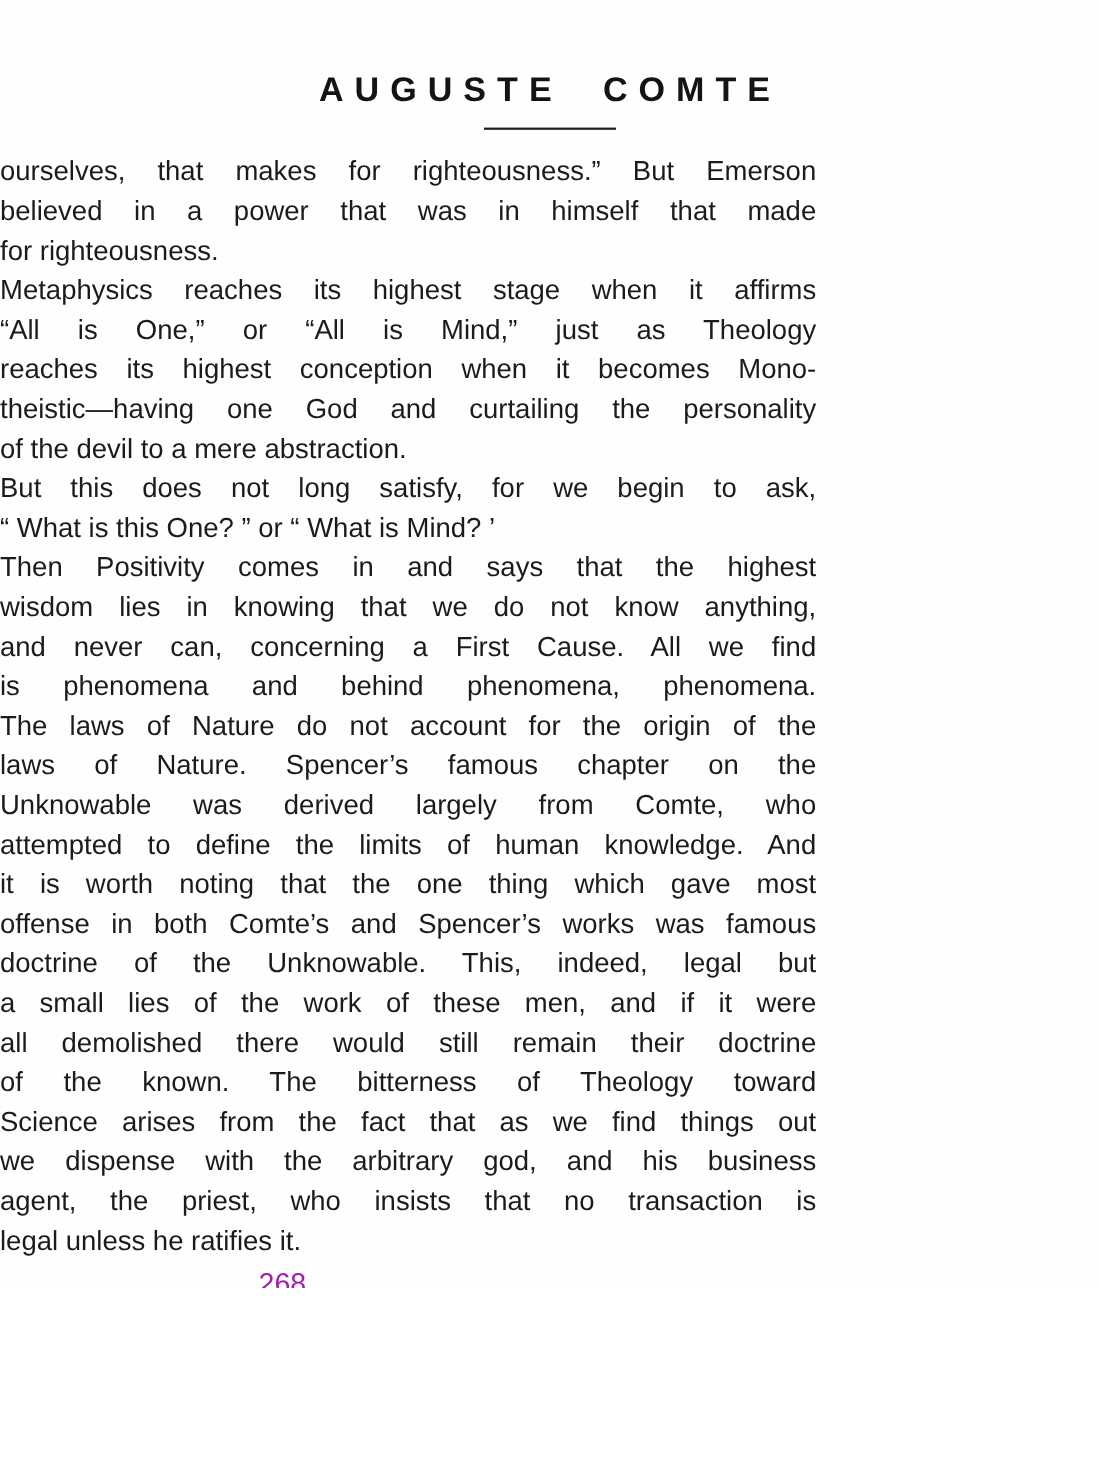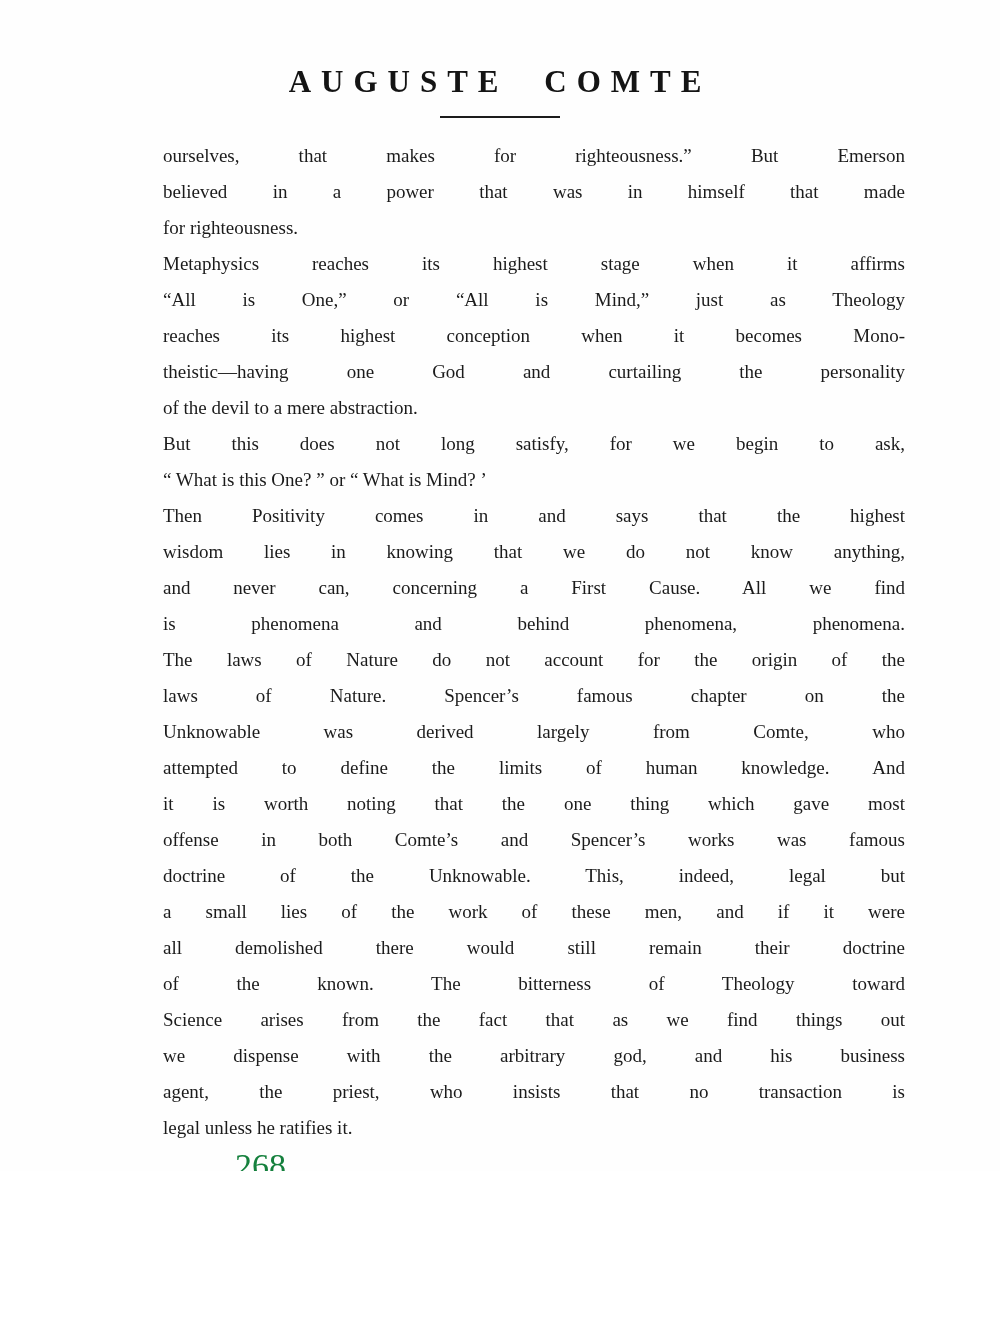--- a/index.html
+++ b/index.html
@@ -6,21 +6,21 @@
     margin: 0;
     padding: 0;
     background: #ffffff;
   }
   .page {
     position: relative;
     width: 1000px;
     height: 1171px;
     background: #fefefe;
     overflow: hidden;
-    font-family: Liberation Serif, serif;
+    font-family: Liberation Sans, sans-serif;
     color: #1b1b1b;
     box-sizing: border-box;
   }
   .title {
     margin: 0;
     padding-top: 64px;
     text-align: center;
     font-size: 31px;
     font-weight: bold;
     letter-spacing: 10px;
@@ -28,42 +28,41 @@
     color: #141414;
   }
   .title-rule {
     width: 120px;
     height: 2px;
     background: #1c1c1c;
     margin: 16px auto 0 auto;
   }
   .text-block {
     width: 742px;
-    margin-left: 163px;
     margin-top: 20px;
-    font-size: 19px;
+    font-size: 25px;
     line-height: 36px;
   }
   .paragraph {
     margin: 0;
   }
   .line {
     text-align: justify;
     text-align-last: justify;
   }
   .line.last {
     text-align: right;
     text-align-last: left;
   }
   .page-number {
     margin-left: 235px;
     margin-top: 2px;
-    font-size: 34px;
+    font-size: 26px;
     line-height: 36px;
-    color: #15803d;
+    color: #a21caf;
   }
 </style>
 </head>
 <body>
 
 <div class="page">
   <h1 class="title">AUGUSTE COMTE</h1>
   <div class="title-rule"></div>
   <div class="text-block">
       <div class="paragraph">

